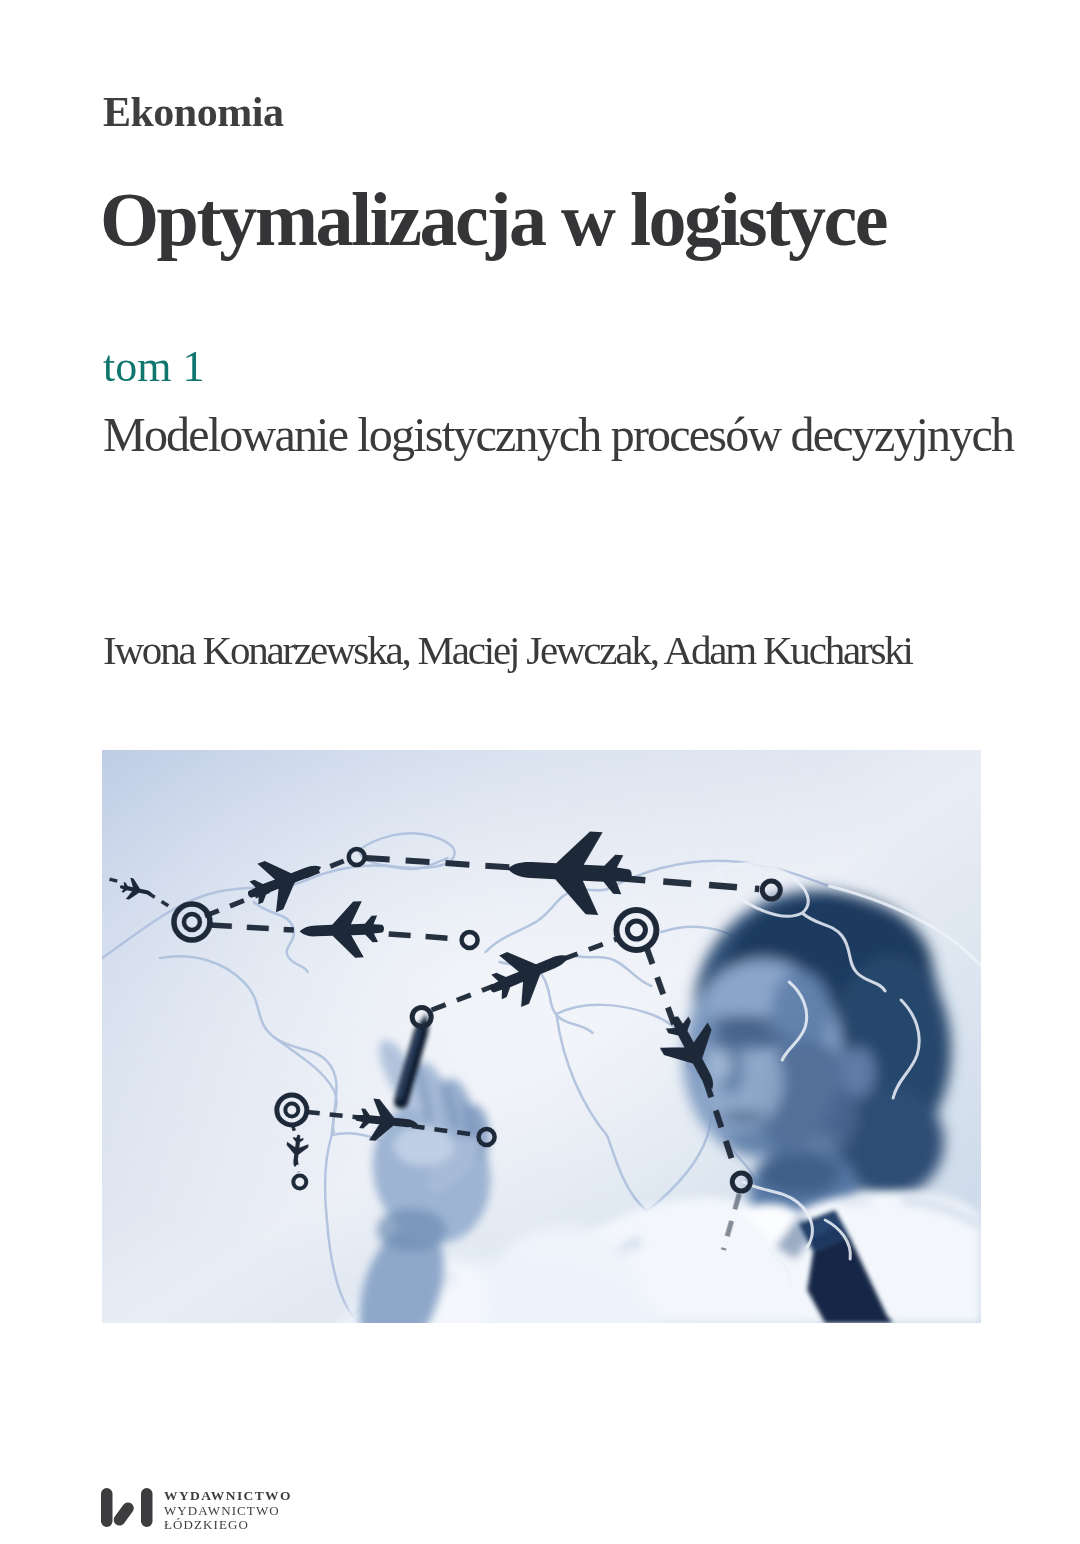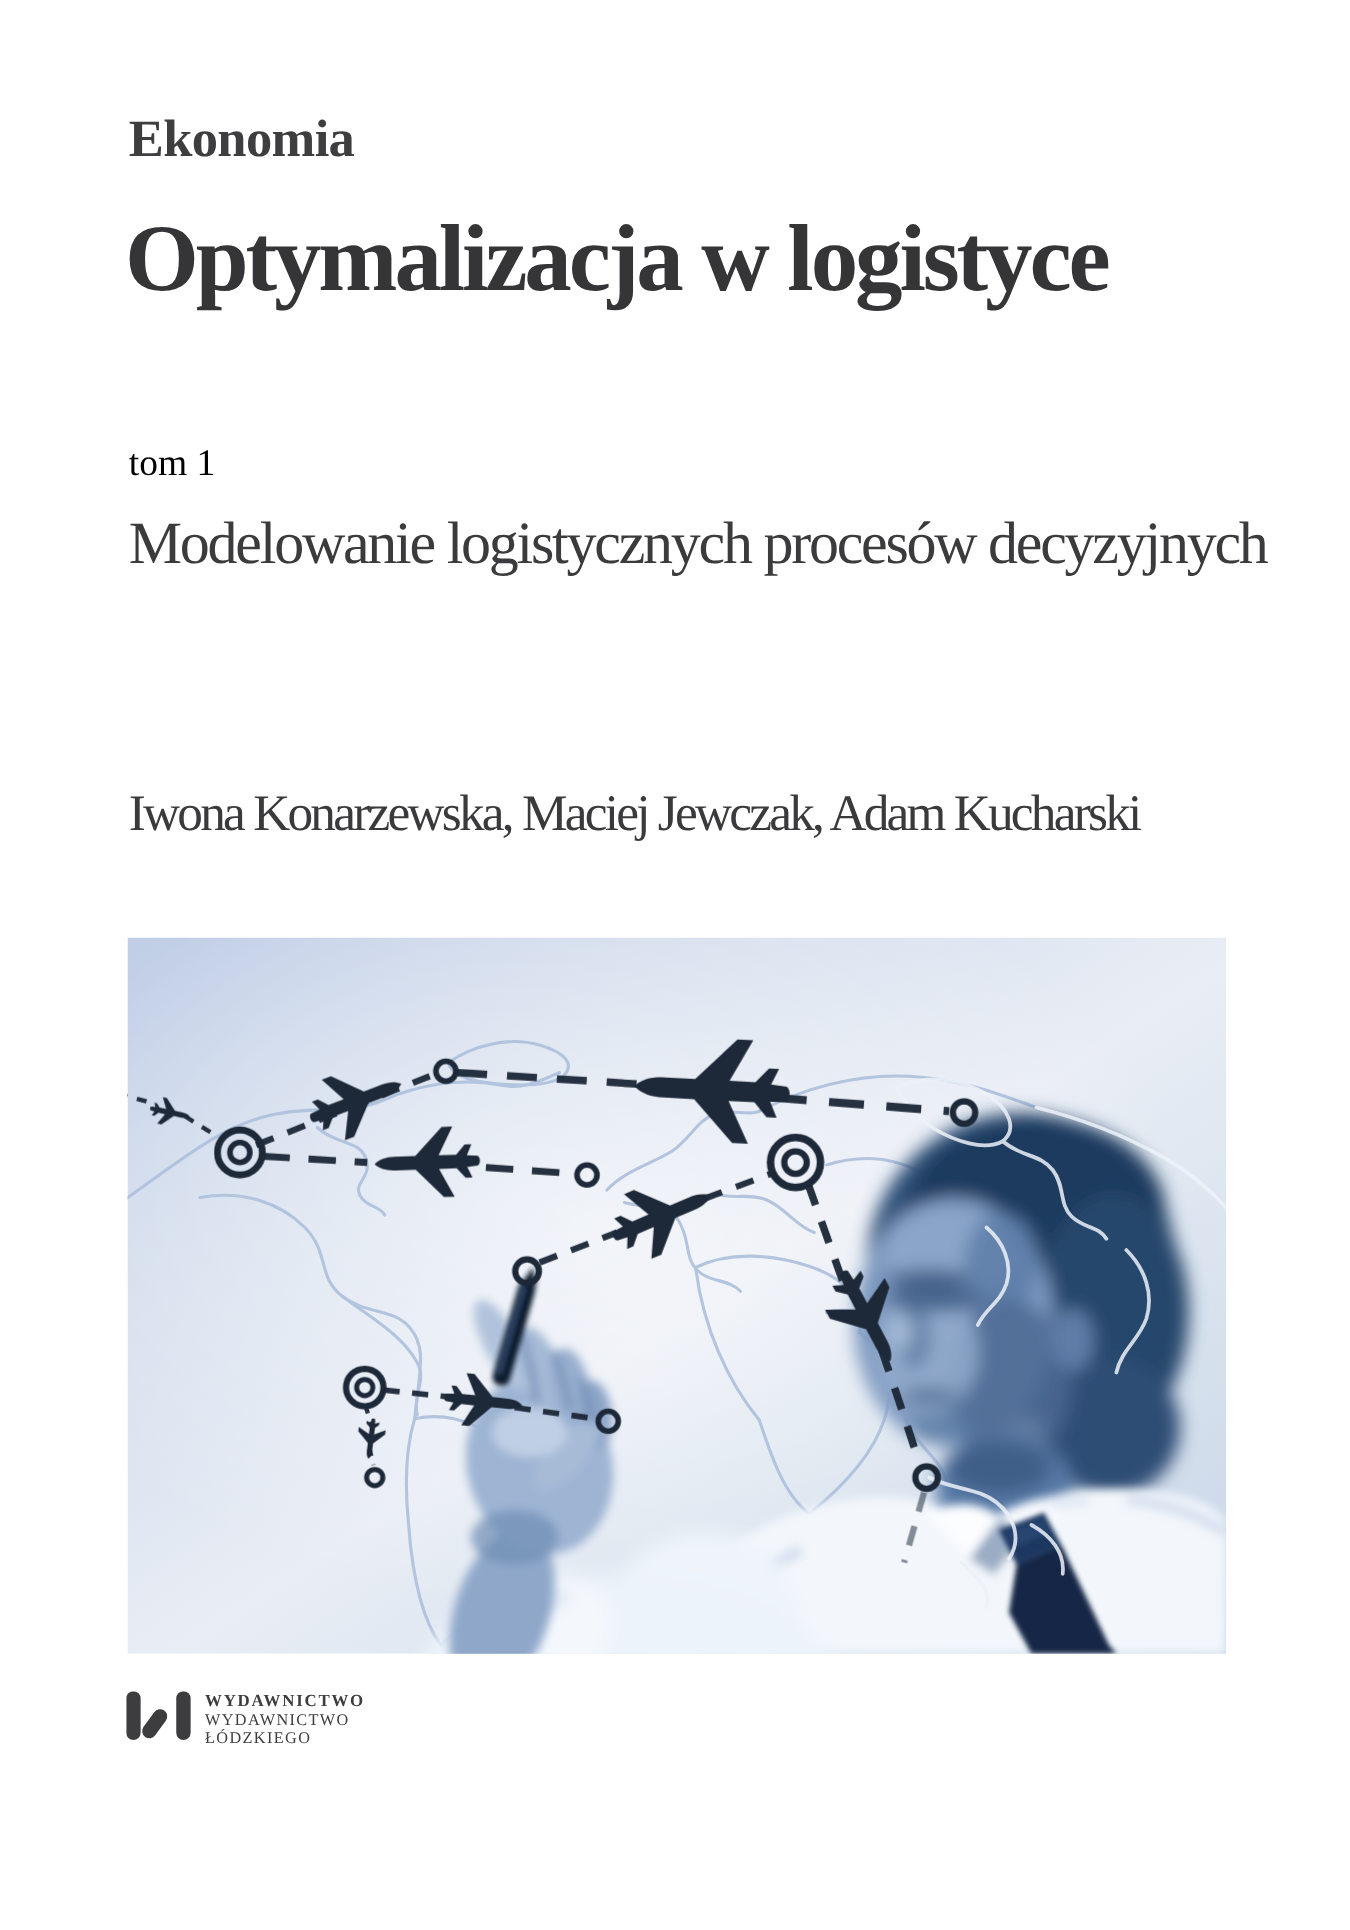--- a/index.html
+++ b/index.html
@@ -2,27 +2,27 @@
 <html><head>
 <meta charset="utf-8">
 <style>
   html,body{margin:0;padding:0;background:#ffffff;}
   .page{
     position:relative;width:1044px;height:1544px;background:#ffffff;
     font-family:Liberation Serif, serif;color:#3b3b3d;overflow:hidden;
   }
   .txt{position:absolute;white-space:nowrap;}
   .category{left:103px;top:88px;font-size:42px;font-weight:700;letter-spacing:-0.5px;color:#3e3e40;}
-  .title{left:100px;top:164px;font-size:76px;font-weight:700;letter-spacing:-2.5px;color:#353537;}
-  .volume{left:103px;top:354px;font-size:30px;font-weight:400;color:#000000;}
+  .title{left:100px;top:176px;font-size:76px;font-weight:700;letter-spacing:-2.5px;color:#353537;}
+  .volume{left:103px;top:341px;font-size:44px;font-weight:400;color:#0f766e;}
   .subtitle{left:103px;top:407px;font-size:48px;font-weight:400;letter-spacing:-1.8px;color:#3b3b3d;}
   .authors{left:103px;top:612px;font-size:41px;font-weight:400;letter-spacing:-2.2px;line-height:52px;color:#3a3a3c;margin-top:12px;}
   .photo{position:absolute;left:102px;top:750px;width:879px;height:573px;}
   .photo svg{display:block;width:100%;height:100%;}
-  .logo{position:absolute;left:101px;top:1353px;display:flex;align-items:flex-start;}
+  .logo{position:absolute;left:101px;top:1488px;display:flex;align-items:flex-start;}
   .logo-mark{width:54px;height:40px;flex:0 0 auto;}
   .logo-text{margin-left:9px;padding-top:1px;color:#3d3d3f;}
   .pub1{font-size:13.5px;font-weight:700;letter-spacing:1.4px;line-height:14.5px;}
   .pub2{font-size:13px;font-weight:400;letter-spacing:1.1px;line-height:14.5px;}
 </style>
 </head>
 <body>
 
 <div class="page">
 

